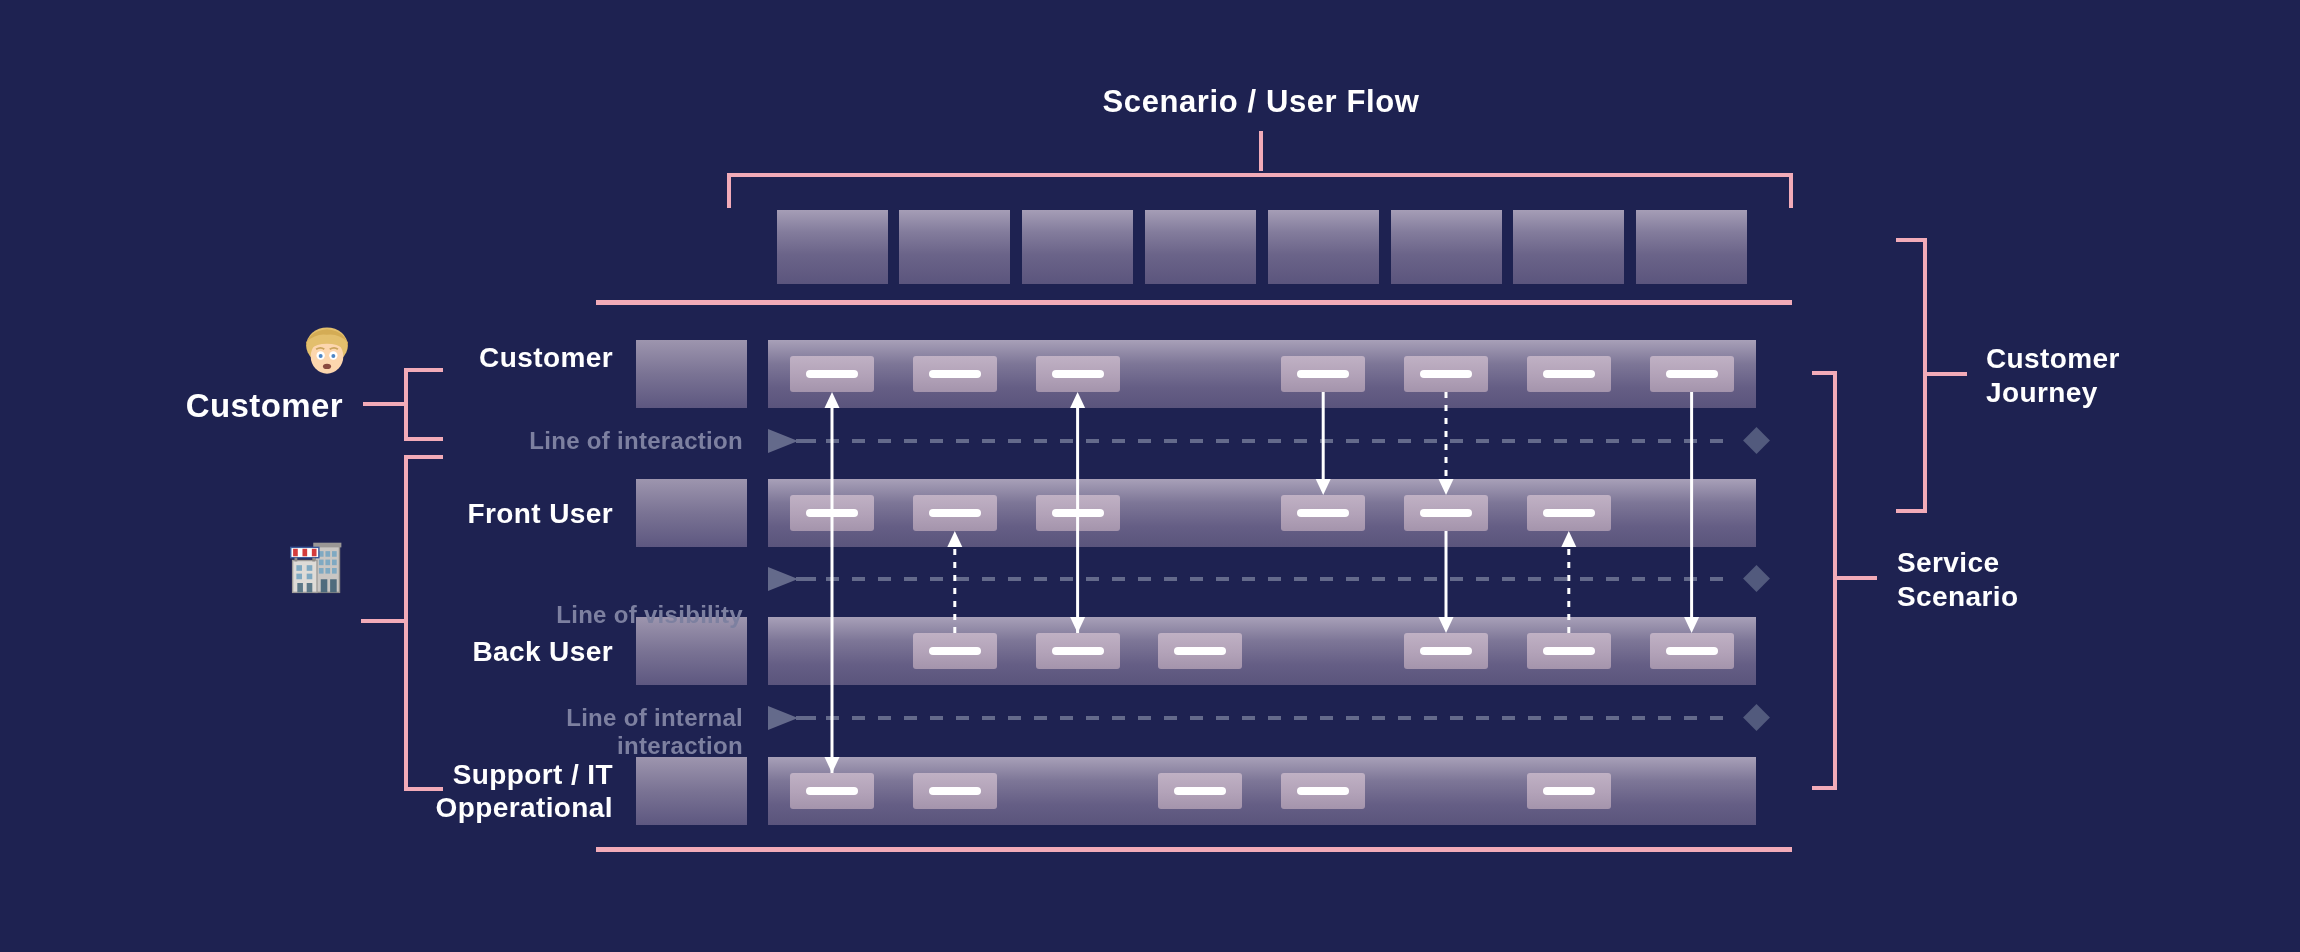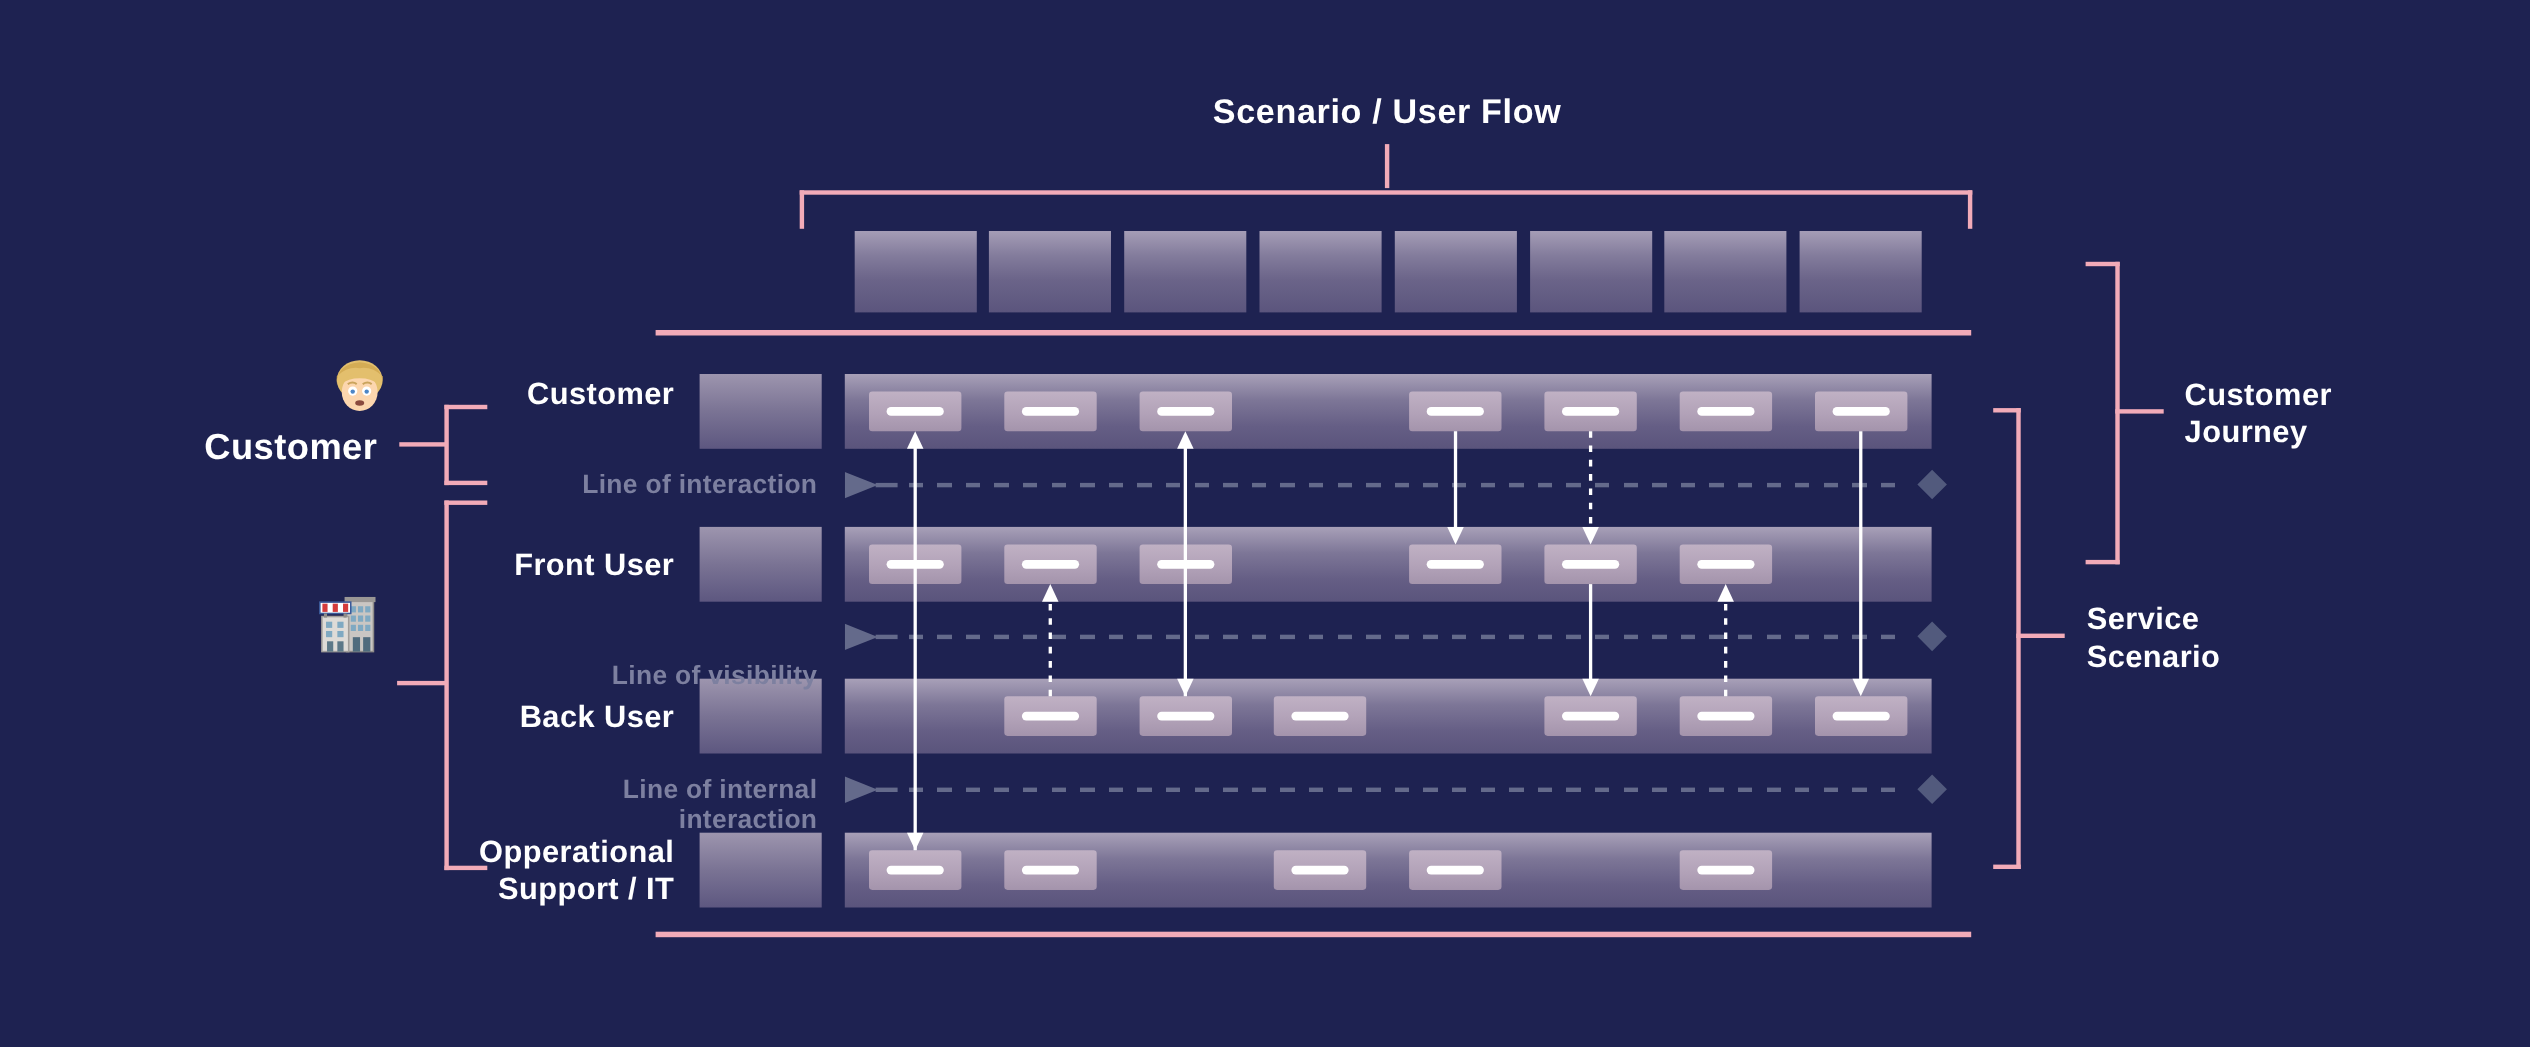--- a/index.html
+++ b/index.html
@@ -136,22 +136,22 @@
       <div class="abs smallbox" style="left:1158.4px;top:773px;width:84px;height:36px;">
         <div class="whitebar" style=""></div>
       </div>
       <div class="abs smallbox" style="left:1281.2px;top:773px;width:84px;height:36px;">
         <div class="whitebar" style=""></div>
       </div>
       <div class="abs smallbox" style="left:1526.8px;top:773px;width:84px;height:36px;">
         <div class="whitebar" style=""></div>
       </div>
       <div class="abs rowlabel" style="left:313px;top:758.0px;width:300px;">
+        <div>Support / IT</div>
         <div>Opperational</div>
-        <div>Support / IT</div>
       </div>
     </div>
   <div id="sepHost">
       <div class="abs linelabel" style="left:443px;top:427px;width:300px;">Line of interaction</div>
       <svg width="52" height="26" style="position:absolute;left:768px;top:428px;">
         <polygon points="0,1 30,13 0,25" fill="#646a8b"></polygon>
         <rect x="28" y="11" width="20" height="4" fill="#646a8b"></rect>
       </svg>
       <div class="abs dashline" style="left:826px;top:439px;width:908px;"></div>
       <div class="abs diamond" style="left:1747px;top:431px;"></div>

